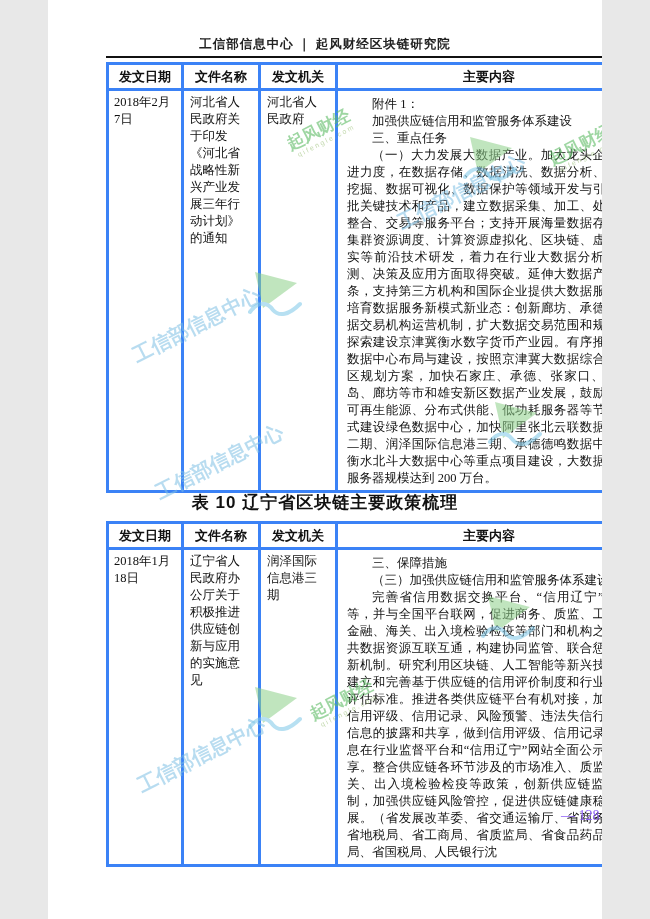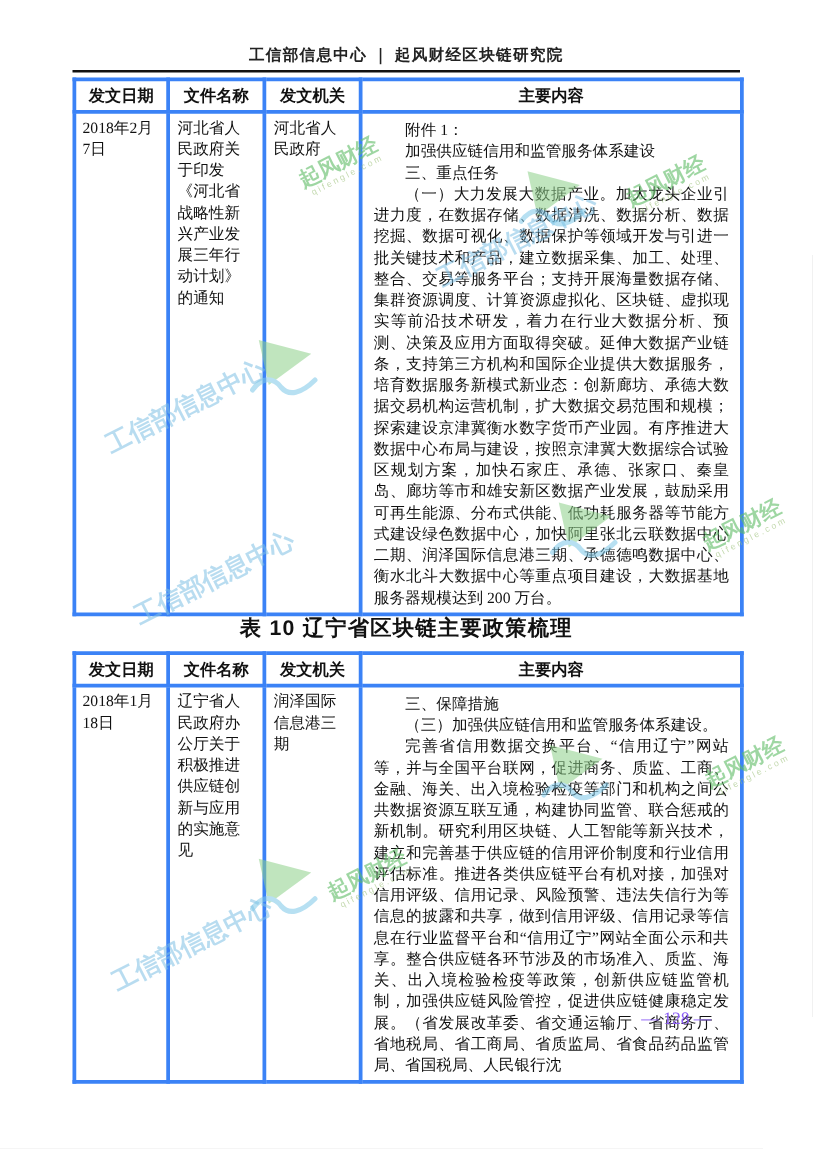--- a/index.html
+++ b/index.html
@@ -1,17 +1,17 @@
 <!DOCTYPE html>
 <html><head>
 <meta charset="utf-8">
 <style>
   html,body { margin:0; padding:0; background:#e8e8e8; }
   .page {
-    position:relative; width:650px; height:919px; margin:0 auto;
+    position:relative; width:554px; height:919px; margin:0 auto;
     background:#ffffff; overflow:hidden;
     font-family:"Liberation Serif","DejaVu Serif",serif; color:#1a1a1a;
   }
   
   .doc-header {
     position:absolute; top:36px; left:0; width:100%;
     text-align:center; font-size:12.5px; font-weight:bold; color:#222;
     letter-spacing:1px; font-family:"Liberation Sans","DejaVu Sans",sans-serif;
   }
   .header-rule { position:absolute; top:56px; left:58px; width:534px; height:0; border-top:2px solid #111; }

